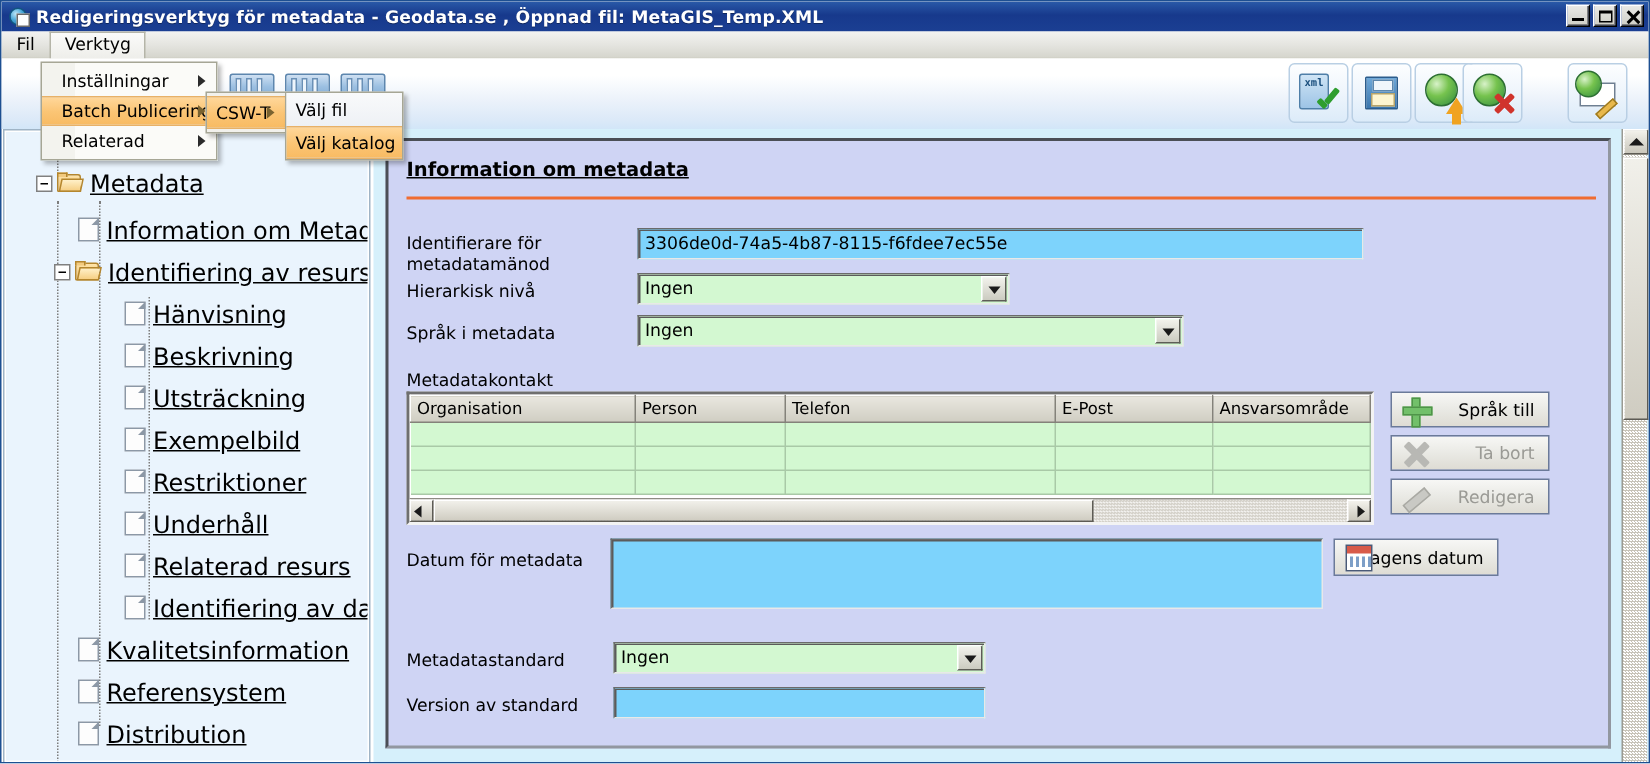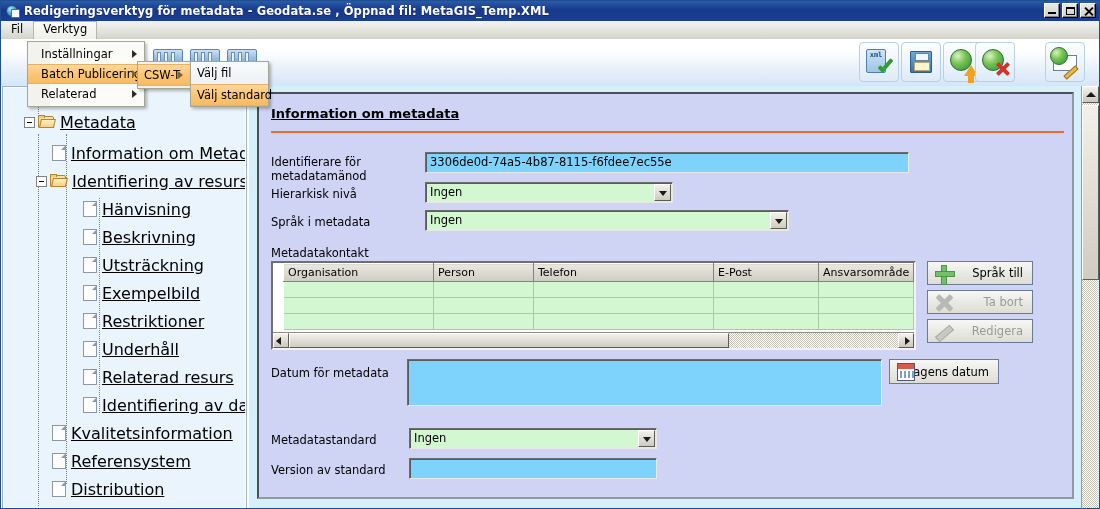--- a/index.html
+++ b/index.html
@@ -211,21 +211,20 @@
   .fcombo .btn:after {
     content:""; position:absolute; left:50%; top:50%; margin-left:-4px; margin-top:-2px;
     width:0;height:0;border-left:4px solid transparent;border-right:4px solid transparent;border-top:5px solid #1a1a1a;
   }
 
   
   #grid {
     position: absolute; background: #ffffff;
     border: 2px solid #6f6f6f; border-right-color:#f3f3f3; border-bottom-color:#f3f3f3;
     overflow: hidden;
-    padding-left: 10px;
   }
   #grid table { border-collapse: collapse; width: 100%; table-layout: fixed; }
   #grid th {
     background: linear-gradient(to bottom,#e9e7df,#cfcdc2);
     border: 1px solid #ffffff; border-right-color:#84827a; border-bottom-color:#84827a;
     font-size: 11px; font-weight: normal; text-align: left; padding: 2px 4px; height: 17px;
     color: #000;
   }
   #grid td {
     background: #d3f8d1; border-right: 1px solid #a9c9a7; border-bottom: 1px solid #a9c9a7;
@@ -582,17 +581,17 @@
       <span>CSW-T</span>
       <span class="caret"></span>
     </div>
   </div>
 
   <div class="menu-panel" style="left:189px; top:60px; width:79px; background:#f6f6f2; padding:0;">
     <div class="menu-item" style="padding-left:6px; padding-right:6px; height:22px; background:linear-gradient(to bottom,#f9fafb,#eef1f5);">
       <span>Välj fil</span>
     </div>
     <div class="menu-item hl" style="padding-left:6px; padding-right:6px; height:22px;">
-      <span>Välj standard</span>
+      <span>Välj katalog</span>
     </div>
   </div>
 
 </div>
 
 </body></html>

